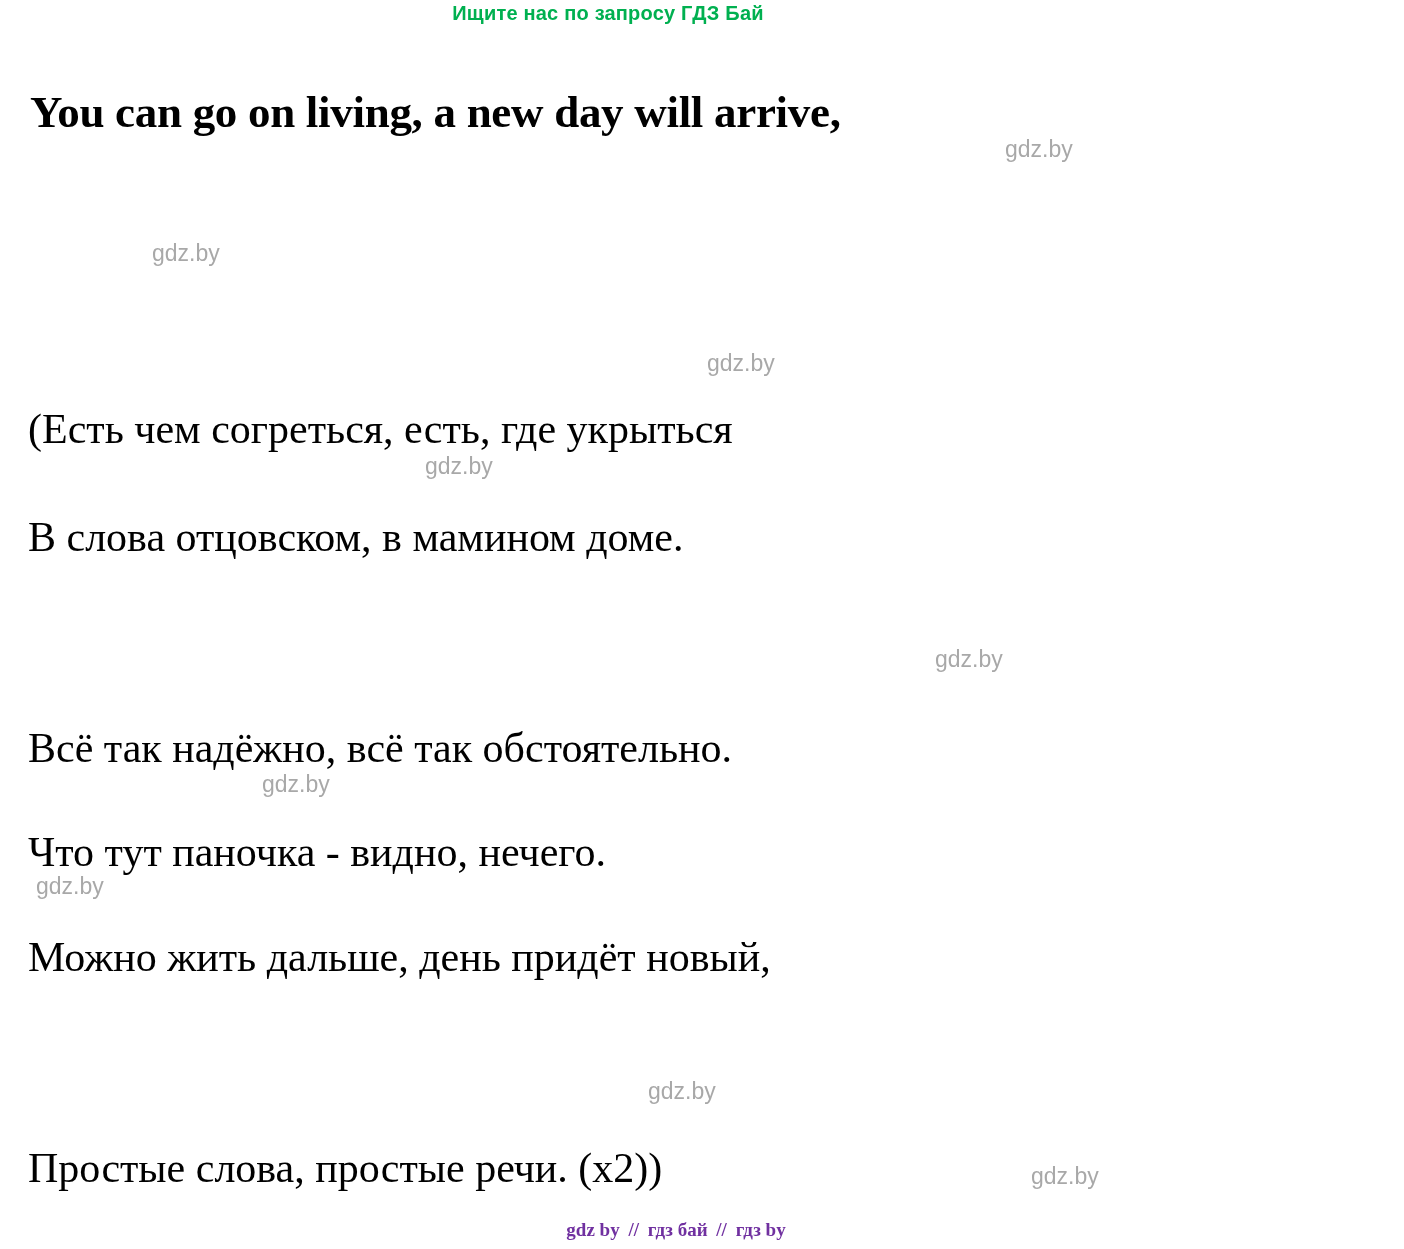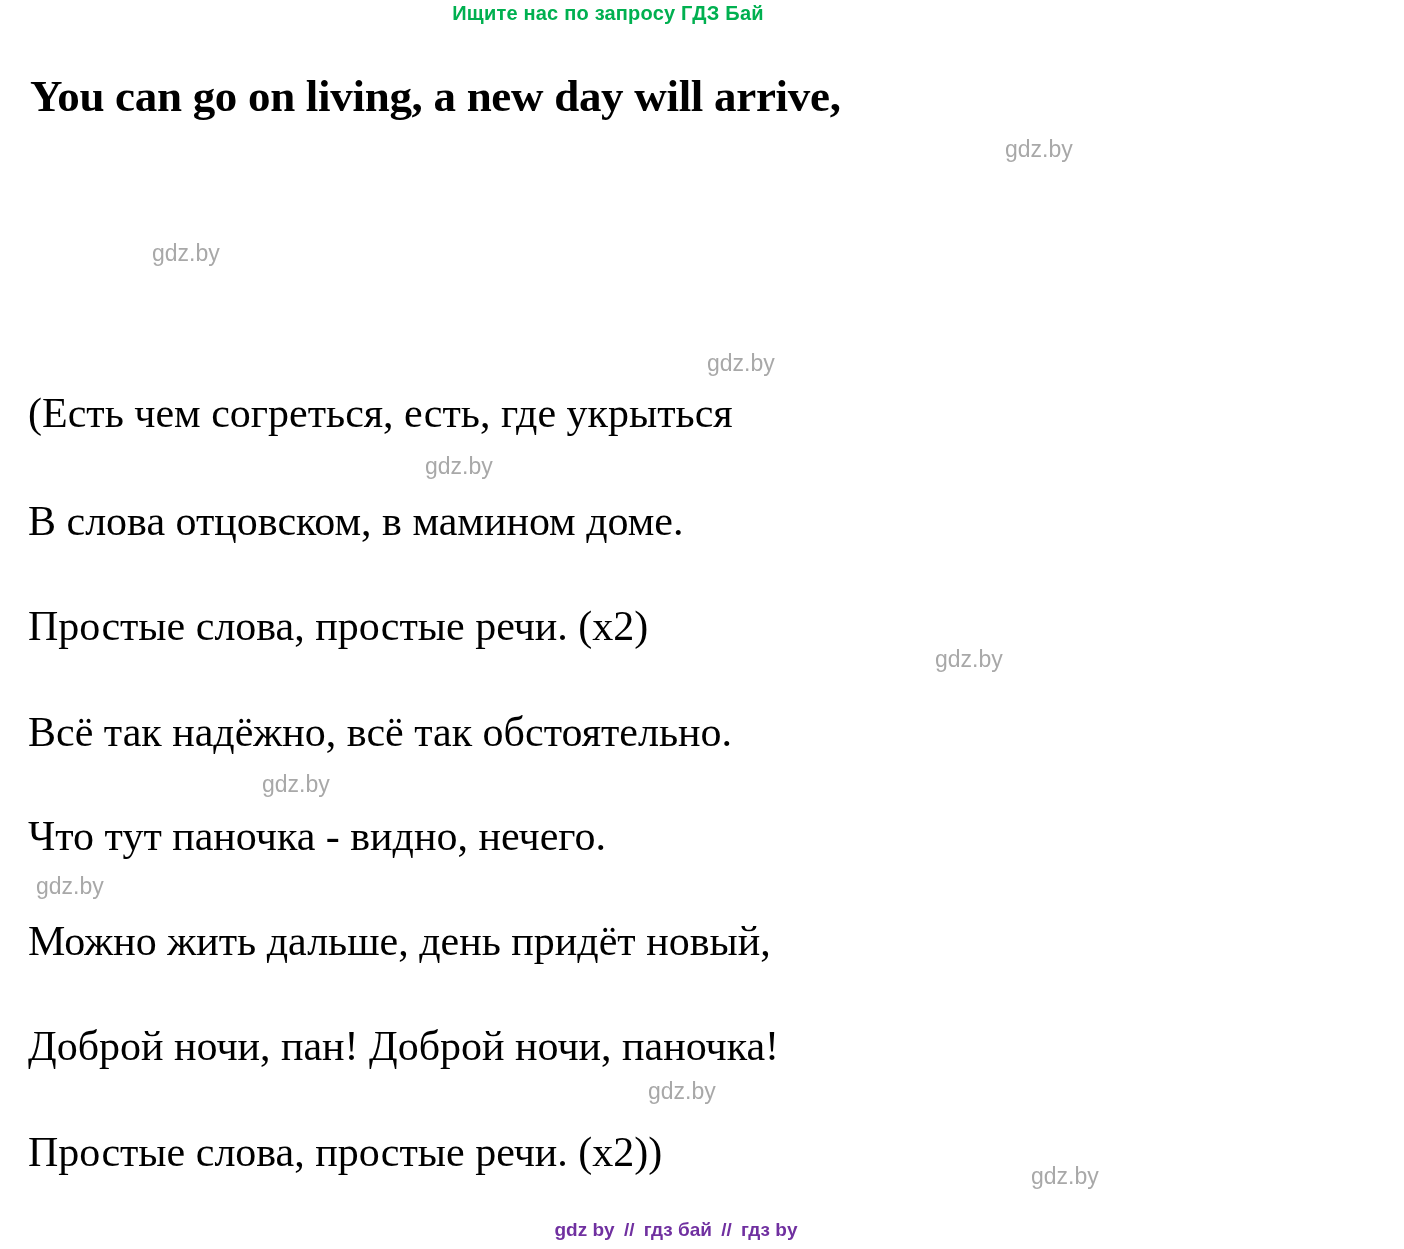--- a/index.html
+++ b/index.html
@@ -30,34 +30,35 @@
     font-weight: bold;
     color: #00b050;
     letter-spacing: 0.2px;
   }
   .bottom-banner {
     position: absolute;
     bottom: 8px;
     left: 0;
     width: 1352px;
     text-align: center;
-    font-family: Liberation Sans, sans-serif;
+    font-family: Liberation Serif, serif;
     font-size: 19px;
     font-weight: bold;
     color: #7030a0;
   }
   .bottom-banner .sep {
     color: #7030a0;
     font-weight: bold;
     padding: 0 4px;
   }
   .line {
     position: absolute;
     color: #000000;
     white-space: nowrap;
+    margin-top: 16px;
   }
   .eng {
     font-weight: bold;
     font-size: 45px;
     letter-spacing: -0.3px;
   }
   .rus {
     font-weight: normal;
     font-size: 42px;
   }
@@ -75,25 +76,23 @@
 <body>
 
 <div class="page">
 
   <div class="top-banner">Ищите нас по запросу ГДЗ Бай</div>
 
   <div class="line eng" style="left:30px; top:70px;">You can go on living, a new day will arrive,</div>
 
   <div class="line rus" style="left:28px; top:389px;">(Есть чем согреться, есть, где укрыться</div>
   <div class="line rus" style="left:28px; top:497px;">В слова отцовском, в мамином доме.</div>
-  <div class="line rus" style="left:28px; top:602px;">Простые слова, простые речи. (х2)</div>
   <div class="line rus" style="left:28px; top:708px;text-align:right;">Всё так надёжно, всё так обстоятельно.</div>
   <div class="line rus" style="left:28px; top:812px;">Что тут паночка - видно, нечего.</div>
   <div class="line rus" style="left:28px; top:917px;">Можно жить дальше, день придёт новый,</div>
-  <div class="line rus" style="left:28px; top:1022px;">Доброй ночи, пан! Доброй ночи, паночка!</div>
   <div class="line rus" style="left:28px; top:1128px;">Простые слова, простые речи. (х2))</div>
 
   <div class="wm" style="left:1005px; top:136px;">gdz.by</div>
   <div class="wm" style="left:152px; top:240px;">gdz.by</div>
   <div class="wm" style="left:707px; top:350px;">gdz.by</div>
   <div class="wm" style="left:425px; top:453px;">gdz.by</div>
   <div class="wm" style="left:935px; top:646px;">gdz.by</div>
   <div class="wm" style="left:262px; top:771px;">gdz.by</div>
   <div class="wm" style="left:36px; top:873px;">gdz.by</div>
   <div class="wm" style="left:648px; top:1078px;">gdz.by</div>

